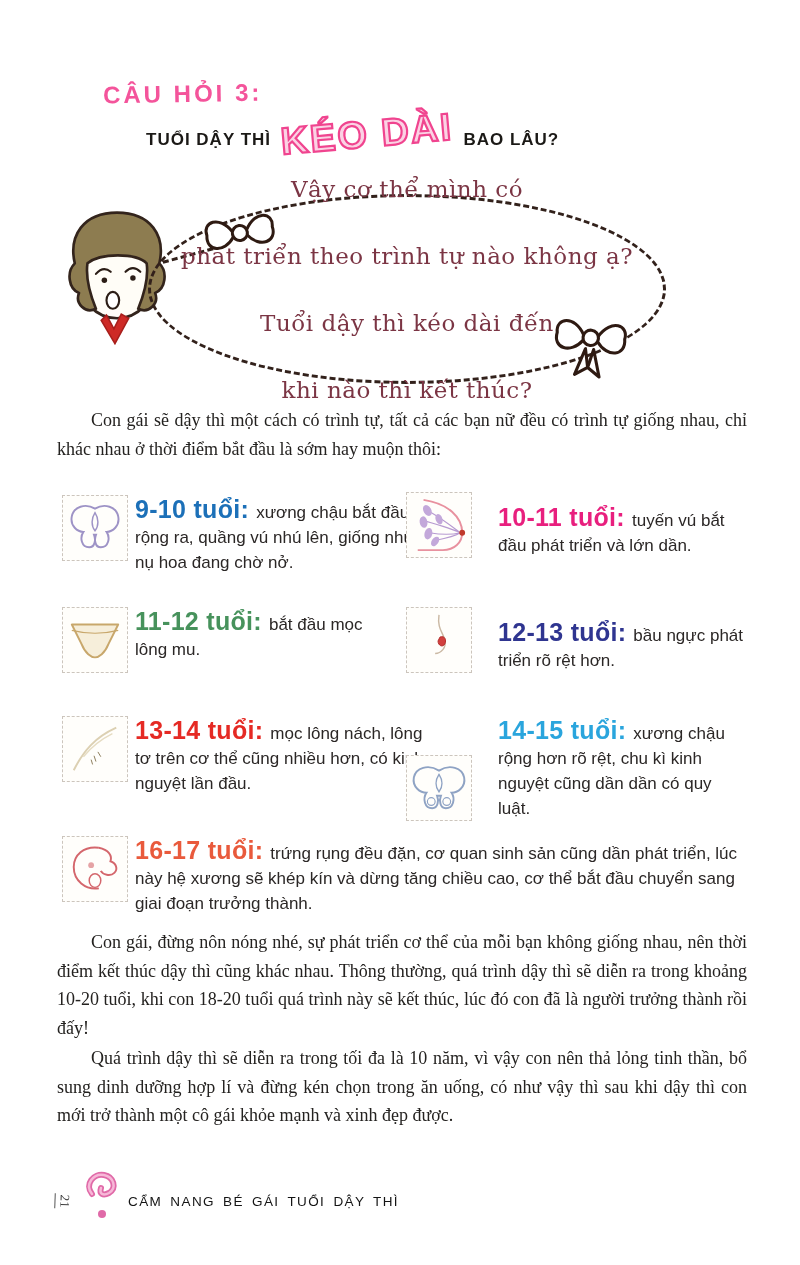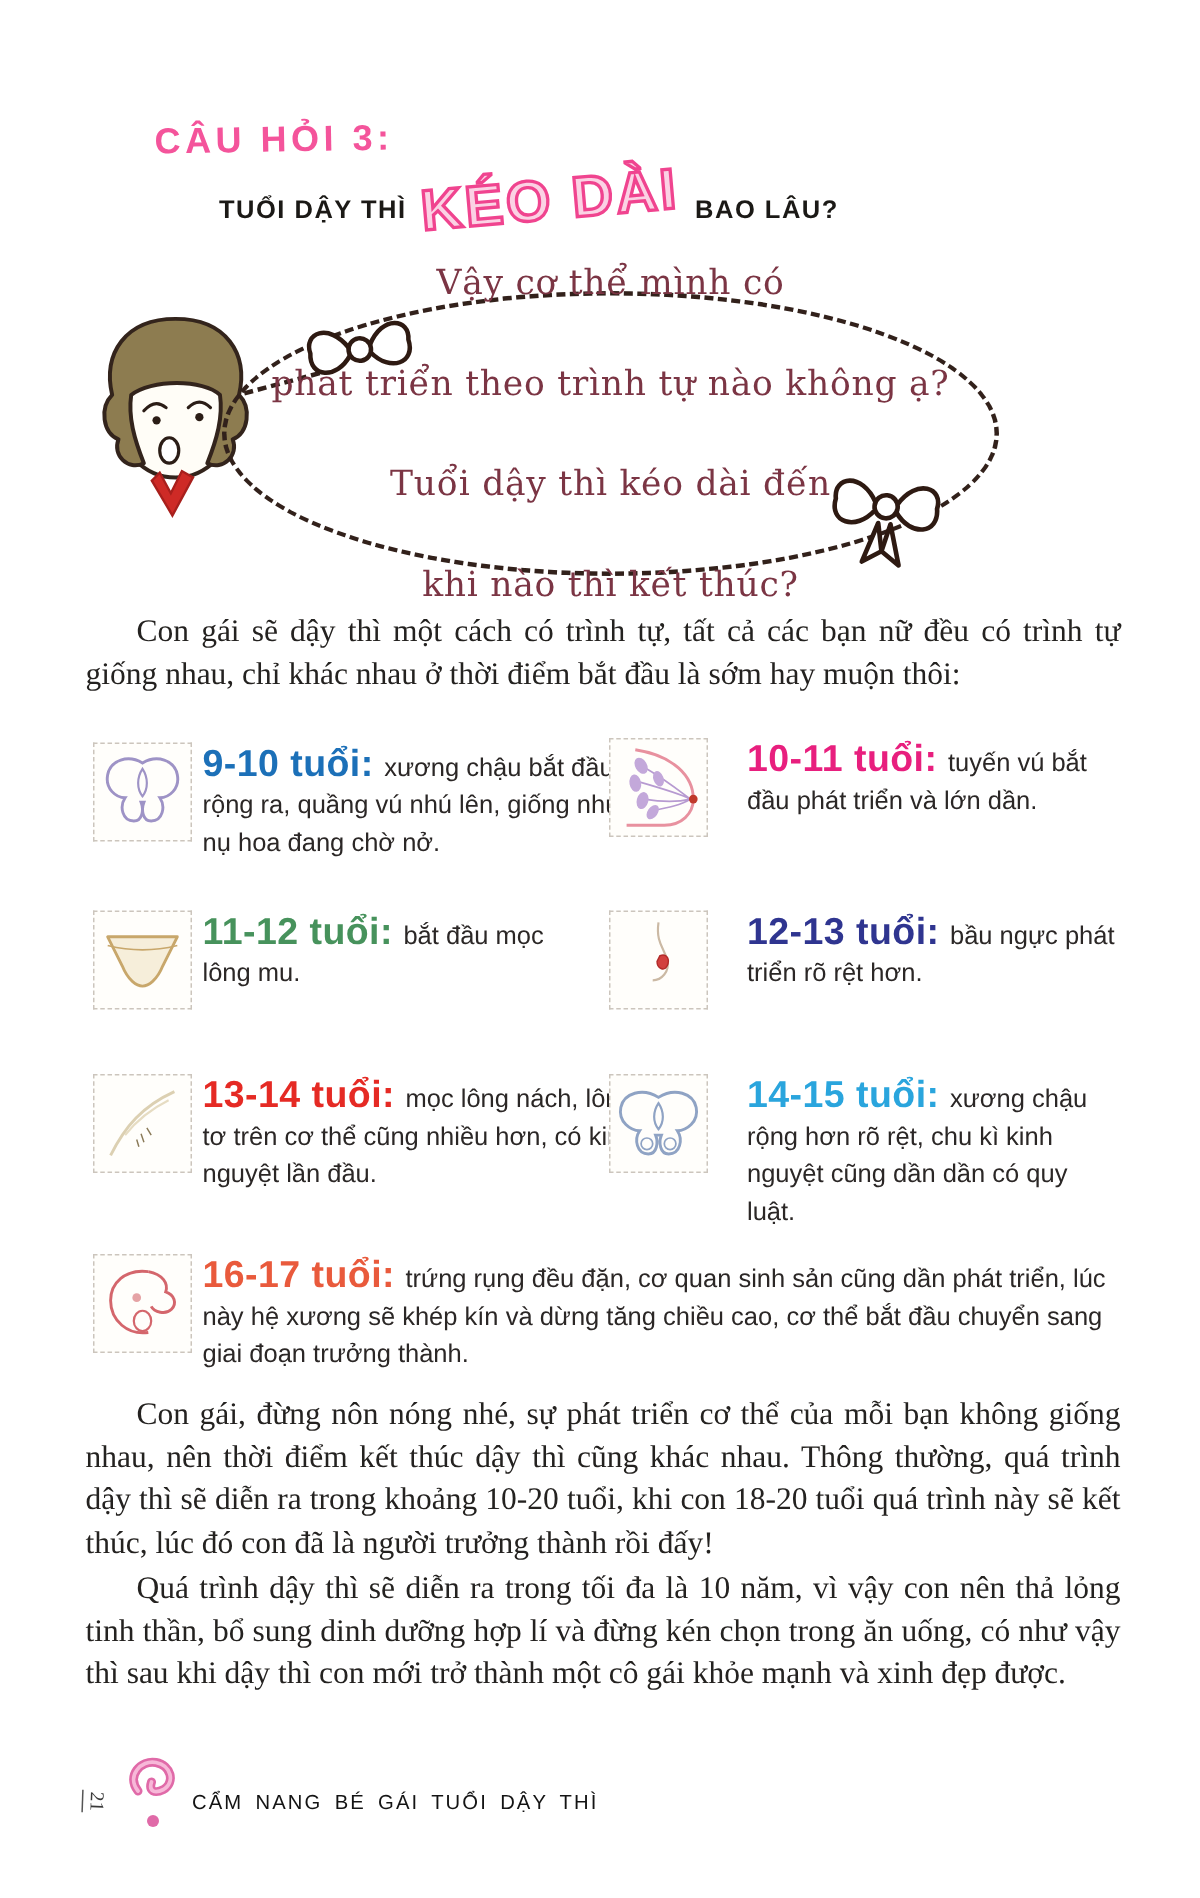--- a/index.html
+++ b/index.html
@@ -22,30 +22,30 @@
   .bubble-line{font-family:"DejaVu Serif",serif;font-size:23px;line-height:36px;
           letter-spacing:.5px;text-align:center;}
   .connector{position:absolute;left:162px;top:254px;width:52px;height:0;
           border-top:3.5px dashed #32211b;transform:rotate(-15deg);}
   .face{position:absolute;left:52px;top:202px;width:128px;height:148px;}
   .bow1{position:absolute;left:200px;top:202px;width:80px;height:64px;transform:rotate(-8deg);}
   .bow2{position:absolute;left:548px;top:308px;width:84px;height:74px;transform:rotate(6deg);}
 
   
   .para{position:absolute;left:57px;width:690px;margin:0;
-        font-family:"Liberation Serif",serif;font-size:21px;line-height:28.5px;
+        font-family:"Liberation Serif",serif;font-size:18px;line-height:28.5px;
         color:#242220;text-align:justify;text-indent:34px;}
   .p-intro{top:406px;}
   .p-two{top:928px;}
   .p-three{top:1044px;}
 
   
   .milestone{position:absolute;display:flex;align-items:flex-start;}
   .milestone.left{left:62px;}
-  .milestone.right{left:406px;}
+  .milestone.right{left:406px;align-items:flex-end;}
   .icon-box{flex:none;width:66px;height:66px;border:1px dashed #ccc5bd;box-sizing:border-box;
             display:flex;align-items:center;justify-content:center;background:#fffefb;}
   .icon-box svg{width:58px;height:58px;}
   .m-text{margin-left:7px;font-size:17px;line-height:25px;color:#2b2726;margin-top:2px;}
   .milestone.right .m-text{margin-left:26px;}
   .m-age{font-weight:900;font-size:25px;letter-spacing:.3px;margin-right:7px;}
 
   
   .page-num{position:absolute;left:56px;top:1192px;font-family:"Liberation Serif",serif;
             font-size:13px;color:#3a3a3a;transform:rotate(92deg);display:inline-block;

